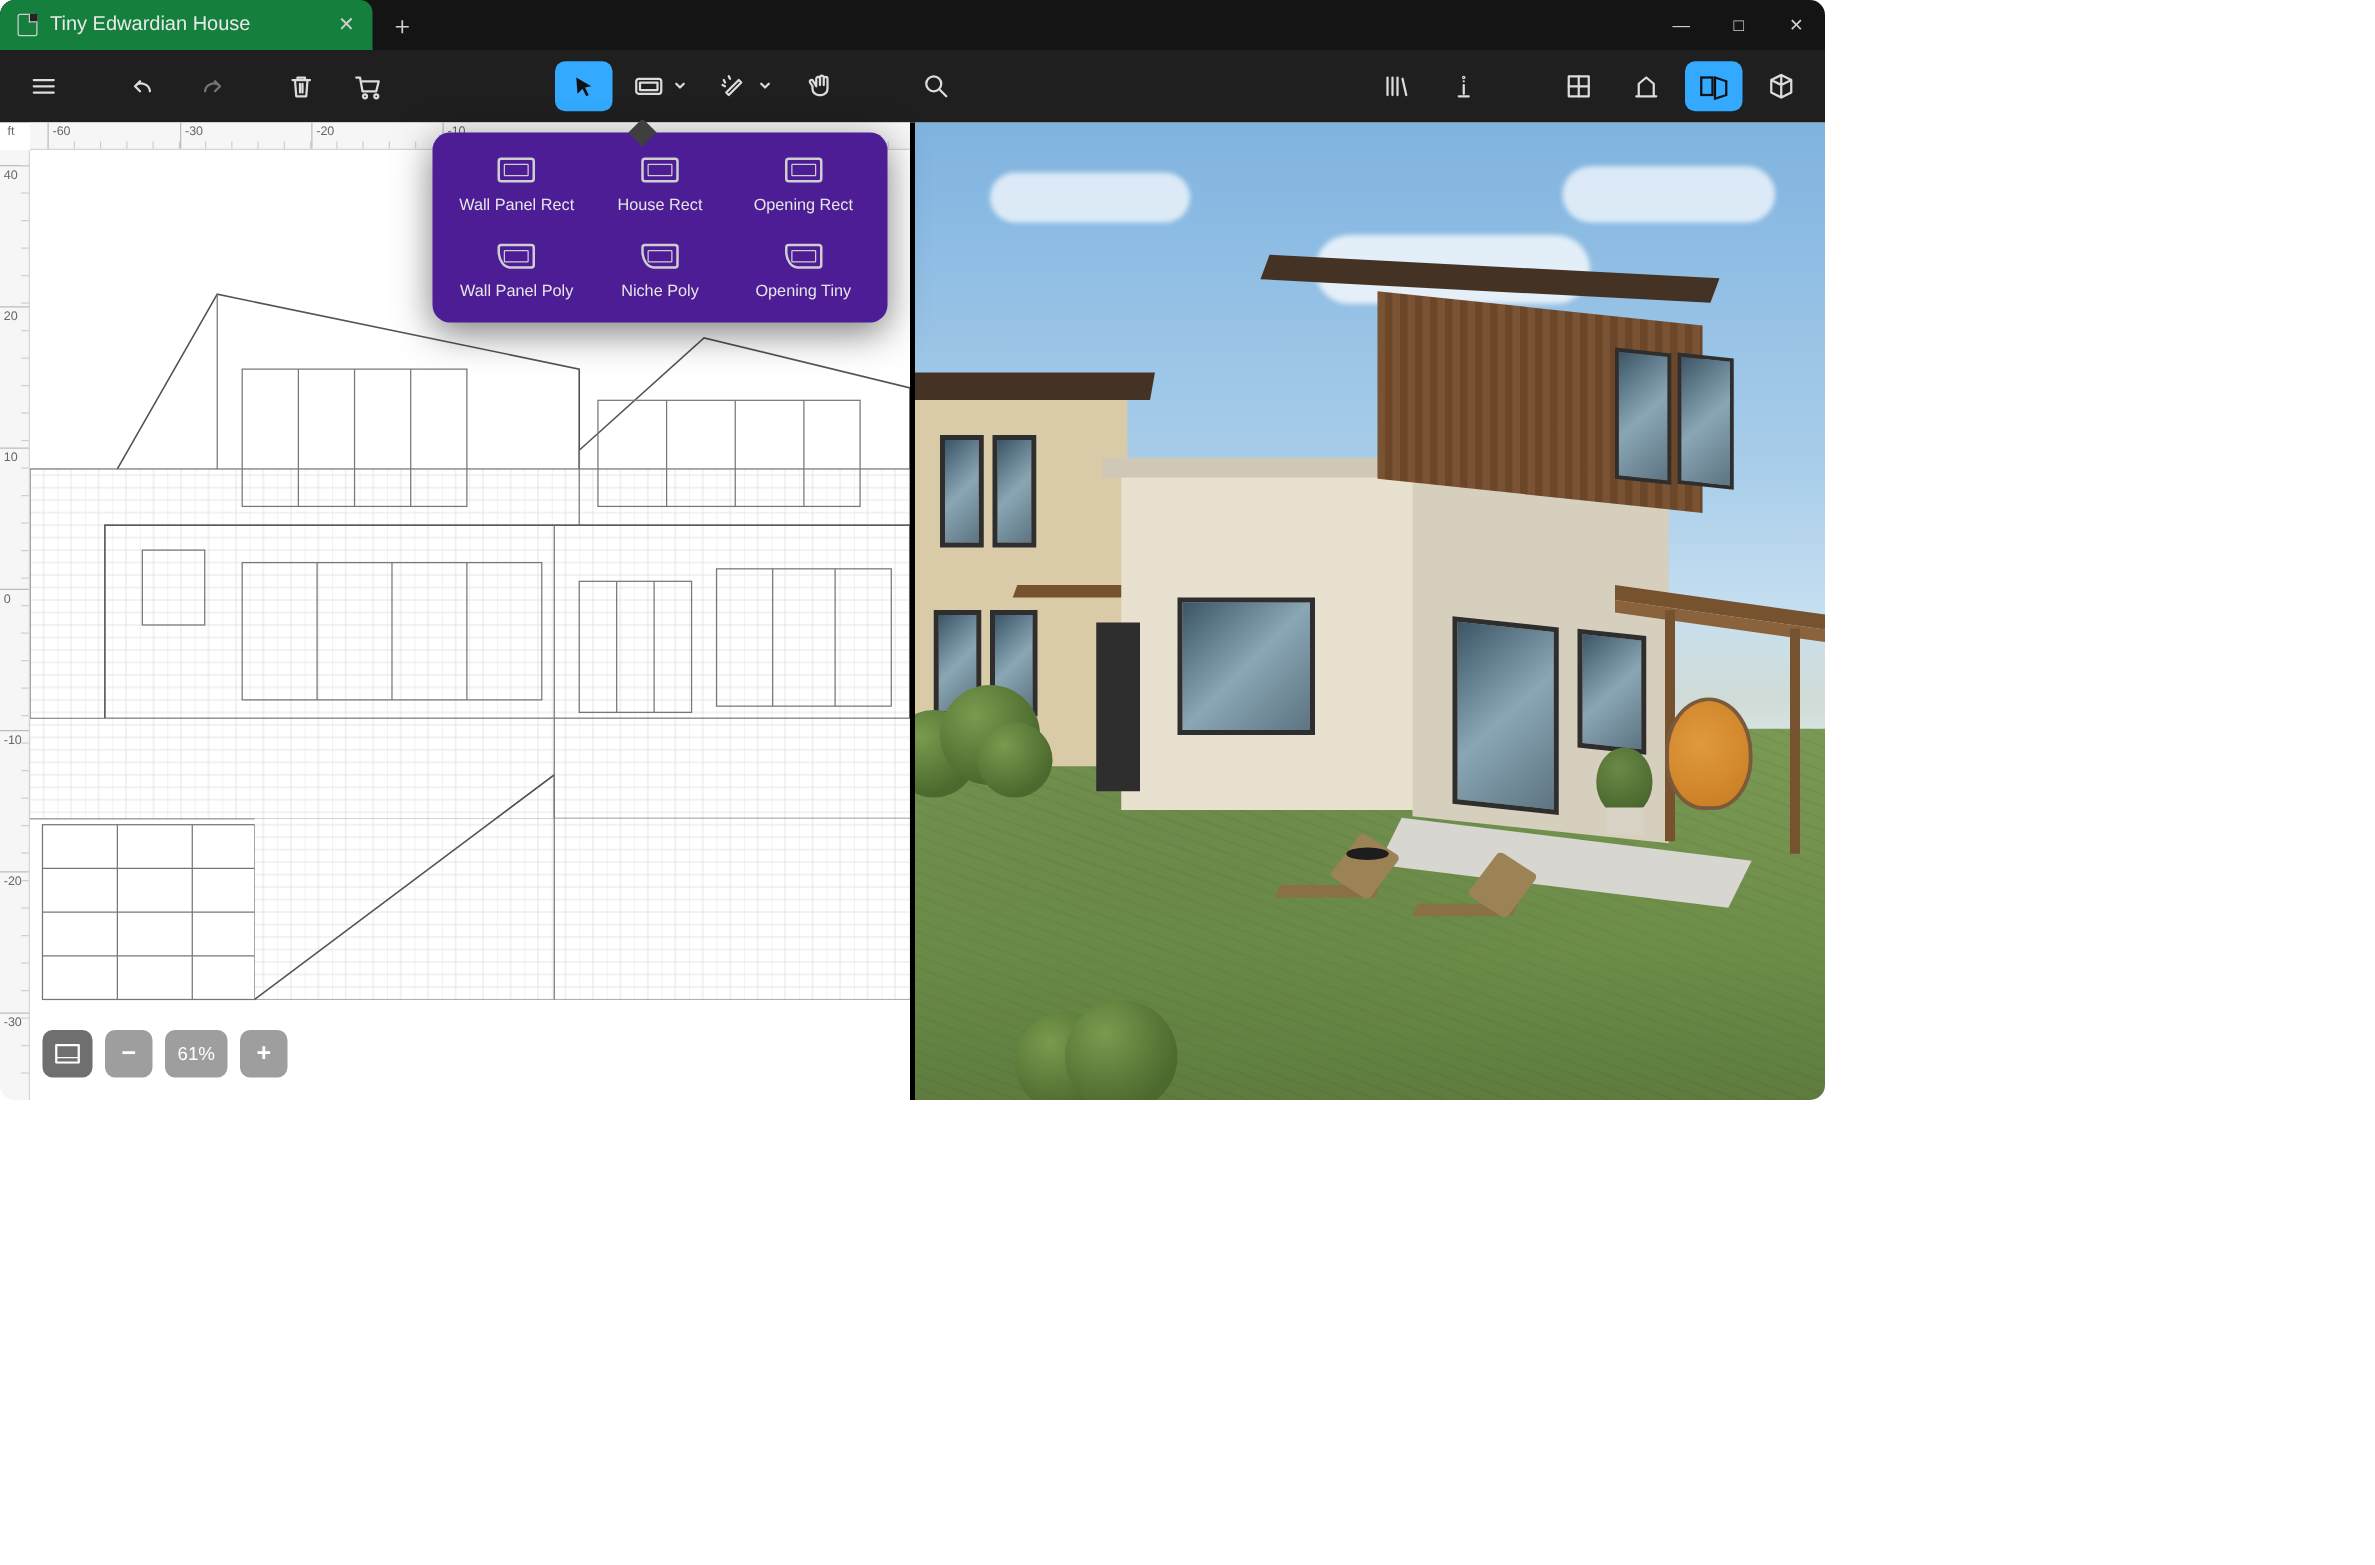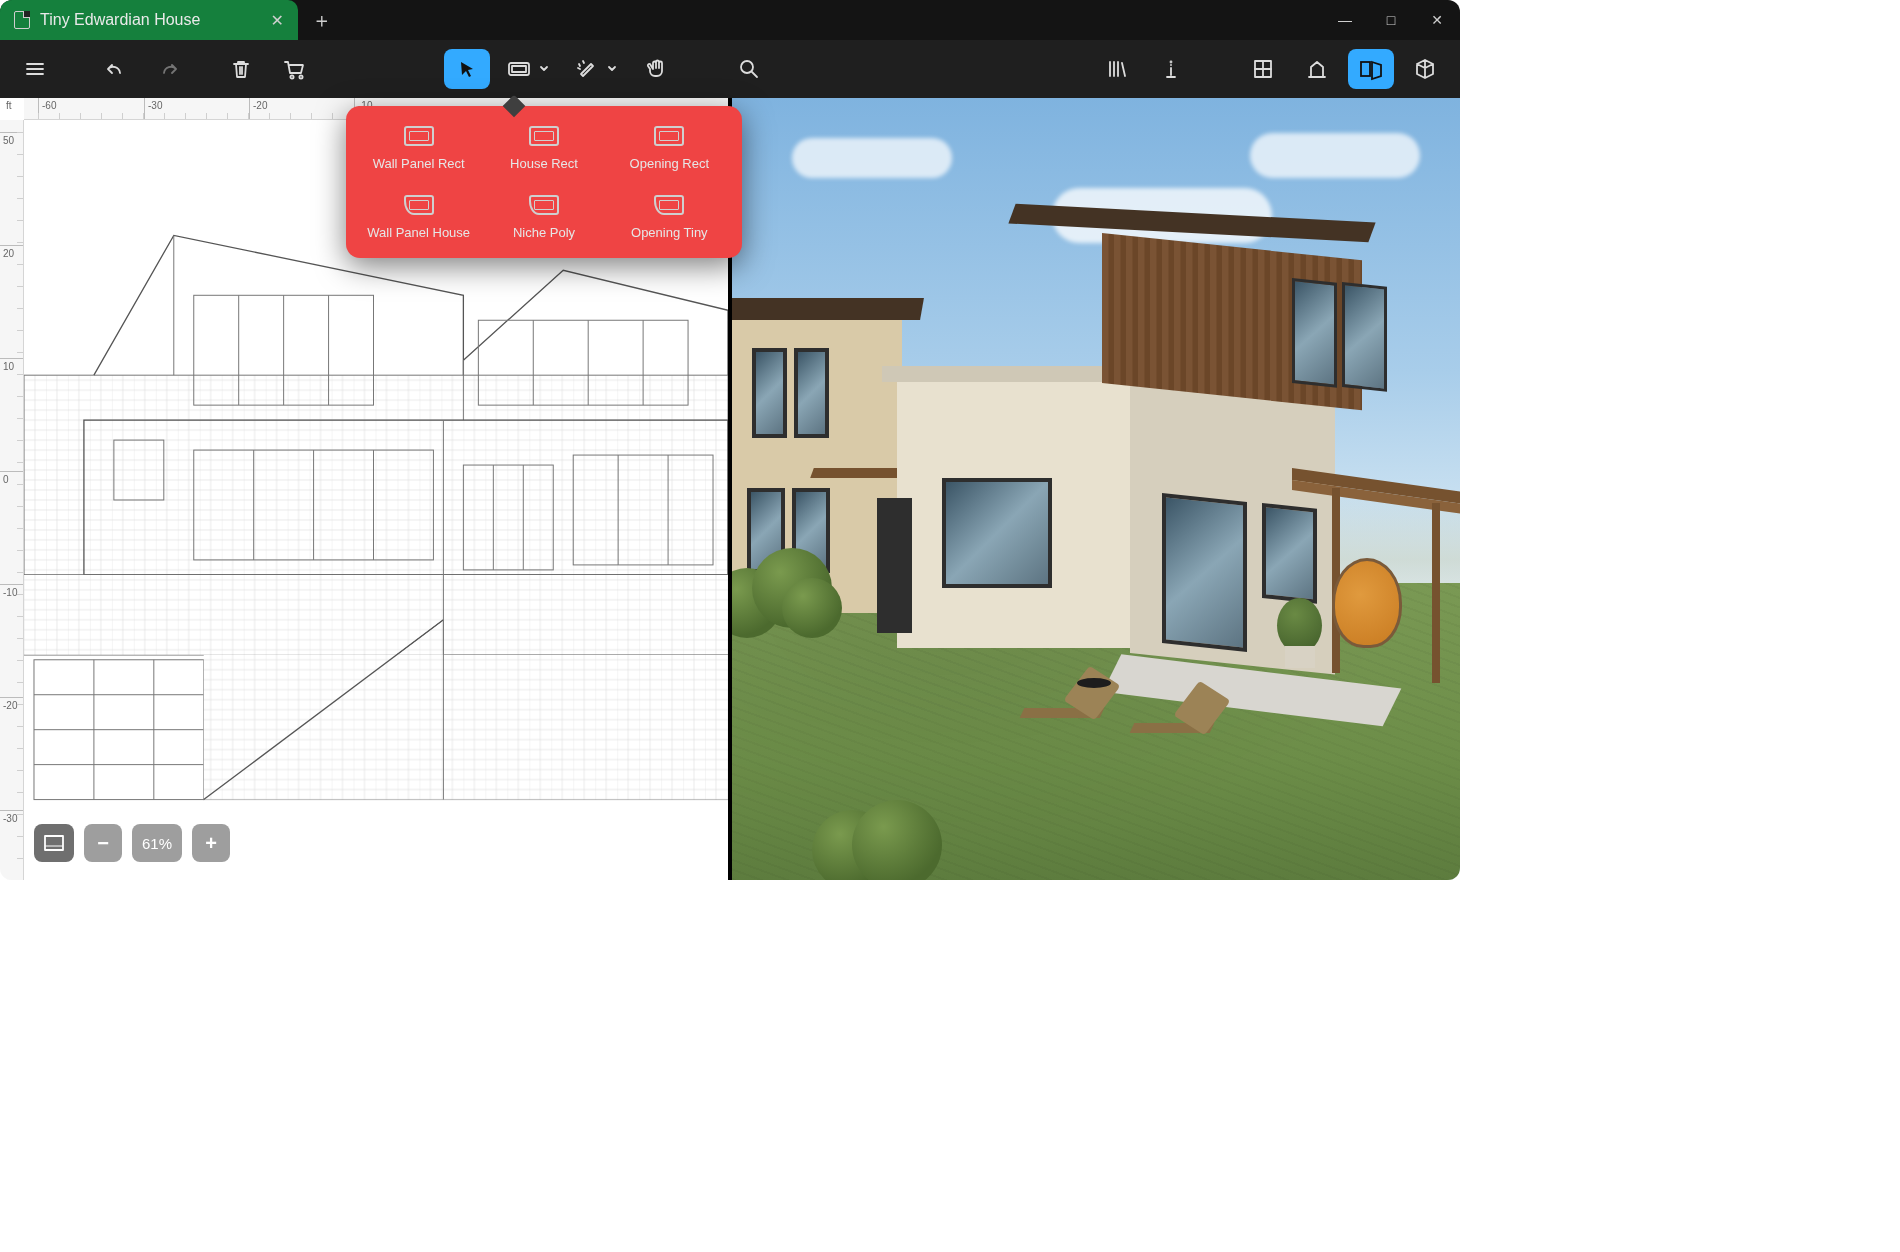--- a/index.html
+++ b/index.html
@@ -76,21 +76,21 @@
   .roof { background:#443324; }
   .win { background:linear-gradient(135deg,#3b5566 0%, #8aa6b5 50%, #5d7482 100%); border:4px solid #2e2e2e; }
   .door { background:#2e2e2e; }
   .lounger { position:absolute; width:90px; height:70px; }
   .lounger::before{content:"";position:absolute;left:0;bottom:10px;width:80px;height:10px;background:#8a7045;transform:skewX(-25deg);}
   .lounger::after{content:"";position:absolute;left:50px;bottom:15px;width:40px;height:40px;background:#9c8356;transform:skewX(-10deg) rotate(-60deg);border-radius:4px;}
   .bush{position:absolute;width:120px;height:90px;}
   .bush span{position:absolute;border-radius:50%;background:radial-gradient(circle at 35% 30%, #7a9a4e, #4c6a2e 70%);}
 
   
-  .tooltip-panel { position:absolute; left:346px; top:106px; width:396px; background:#ef4444; border-radius:14px; padding:20px 10px 18px; box-shadow:0 8px 30px rgba(0,0,0,.5); display:grid; grid-template-columns:repeat(3,1fr); row-gap:24px; z-index:20;}
+  .tooltip-panel { position:absolute; left:346px; top:106px; width:364px; background:#4c1d95; border-radius:14px; padding:20px 10px 18px; box-shadow:0 8px 30px rgba(0,0,0,.5); display:grid; grid-template-columns:repeat(3,1fr); row-gap:24px; z-index:20;}
   .tool-item { display:flex; flex-direction:column; align-items:center; gap:10px; color:#e6e6e6; font-size:13px; cursor:pointer;}
   .tool-item .ic { width:30px; height:20px; border:2px solid #cfcfcf; border-radius:3px; position:relative;}
   .tool-item .ic::after{content:"";position:absolute;inset:3px;border:1px solid #cfcfcf;border-radius:1px;}
   .tool-item.poly .ic{border-bottom-left-radius:10px 14px;}
   .pointer-tail{position:absolute;top:-8px;left:160px;width:16px;height:16px;background:#3f3f3f;transform:rotate(45deg);border-top-left-radius:3px;}
 
   svg .ico{stroke:currentColor;stroke-width:1.8;fill:none;stroke-linecap:round;stroke-linejoin:round;}
 </style>
 </head>
 <body>
@@ -264,21 +264,21 @@
           <div class="mini" style="left: 560px;"></div>
           <div class="mini" style="left: 581px;"></div>
           <div class="mini" style="left: 602px;"></div>
           <div class="mini" style="left: 623px;"></div>
           <div class="mini" style="left: 644px;"></div>
           <div class="mini" style="left: 665px;"></div>
           <div class="mini" style="left: 686px;"></div>
         </div>
       <div class="ruler-v">
         <div class="tick" style="top:12px">
-            <span>50</span>
+            <span>40</span>
           </div>
         <div class="tick" style="top:125px">
             <span>20</span>
           </div>
         <div class="tick" style="top:238px">
             <span>10</span>
           </div>
         <div class="tick" style="top:351px">
             <span>0</span>
           </div>
@@ -484,21 +484,21 @@
     <div class="tool-item">
         <span class="ic"></span>
         <span>House Rect</span>
       </div>
     <div class="tool-item">
         <span class="ic"></span>
         <span>Opening Rect</span>
       </div>
     <div class="tool-item poly">
         <span class="ic"></span>
-        <span>Wall Panel House</span>
+        <span>Wall Panel Poly</span>
       </div>
     <div class="tool-item poly">
         <span class="ic"></span>
         <span>Niche Poly</span>
       </div>
     <div class="tool-item poly">
         <span class="ic"></span>
         <span>Opening Tiny</span>
       </div>
   </div>

